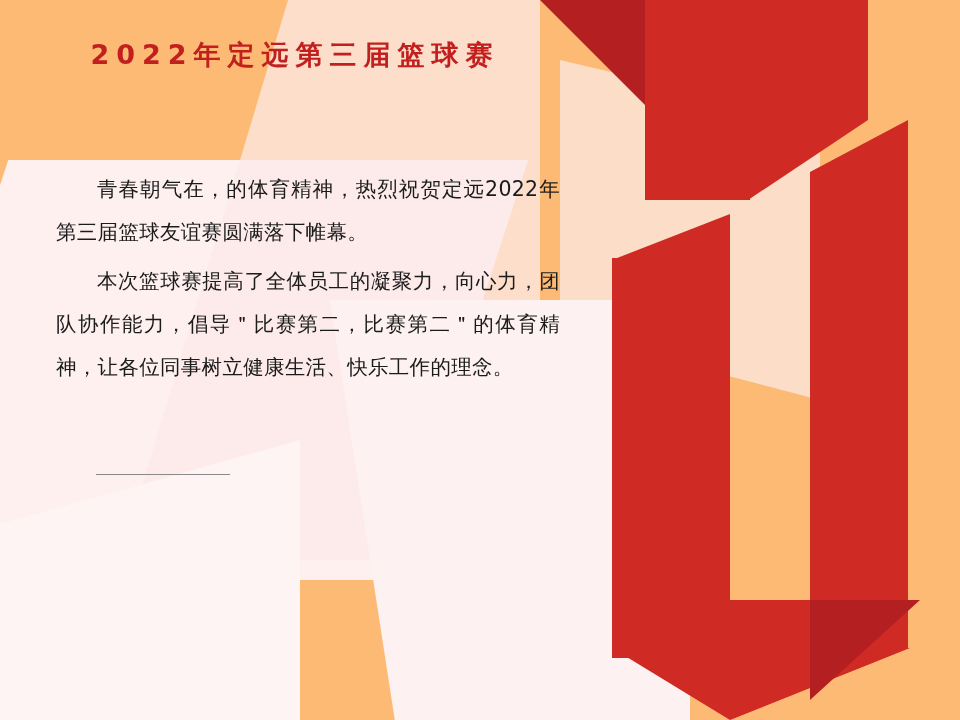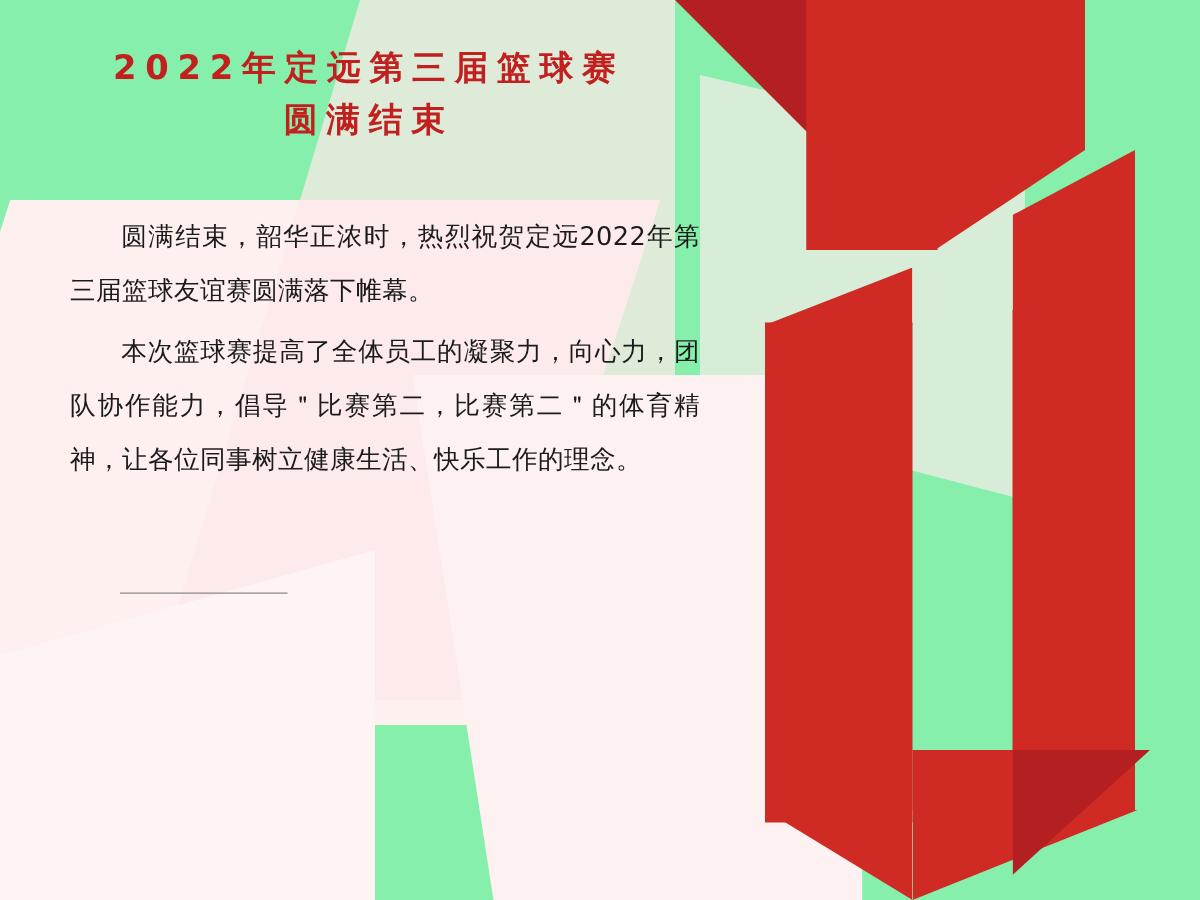--- a/index.html
+++ b/index.html
@@ -10,21 +10,21 @@
     width: 960px;
     height: 720px;
     overflow: hidden;
     font-family: "DejaVu Sans", "Liberation Sans", sans-serif;
     background: #ffffff;
   }
   .slide {
     position: relative;
     width: 960px;
     height: 720px;
-    background: #86efac;
+    background: #fdba74;
     overflow: hidden;
   }
 
   
   .bg-layer {
     position: absolute;
     inset: 0;
     overflow: hidden;
   }
   .bg-shape {
@@ -245,23 +245,22 @@
     <div class="red-shape r-stem"></div>
     <div class="red-shape r-col-right"></div>
     <div class="red-shape r-foot-bar"></div>
     <div class="red-shape r-foot-left"></div>
     <div class="red-shape r-foot-dark2"></div>
     <div class="red-shape r-foot-dark"></div>
   </div>
 
   <div class="title-block">
     <div class="title-line">2022年定远第三届篮球赛</div>
-    <div class="title-line">圆满结束</div>
   </div>
 
   <div class="body-block">
-    <p class="para">圆满结束，韶华正浓时，热烈祝贺定远2022年第三届篮球友谊赛圆满落下帷幕。</p>
+    <p class="para">青春朝气在，的体育精神，热烈祝贺定远2022年第三届篮球友谊赛圆满落下帷幕。</p>
     <p class="para">本次篮球赛提高了全体员工的凝聚力，向心力，团队协作能力，倡导＂比赛第二，比赛第二＂的体育精神，让各位同事树立健康生活、快乐工作的理念。</p>
   </div>
 
   <div class="rule"></div>
 
 </div>
 
 </body></html>

